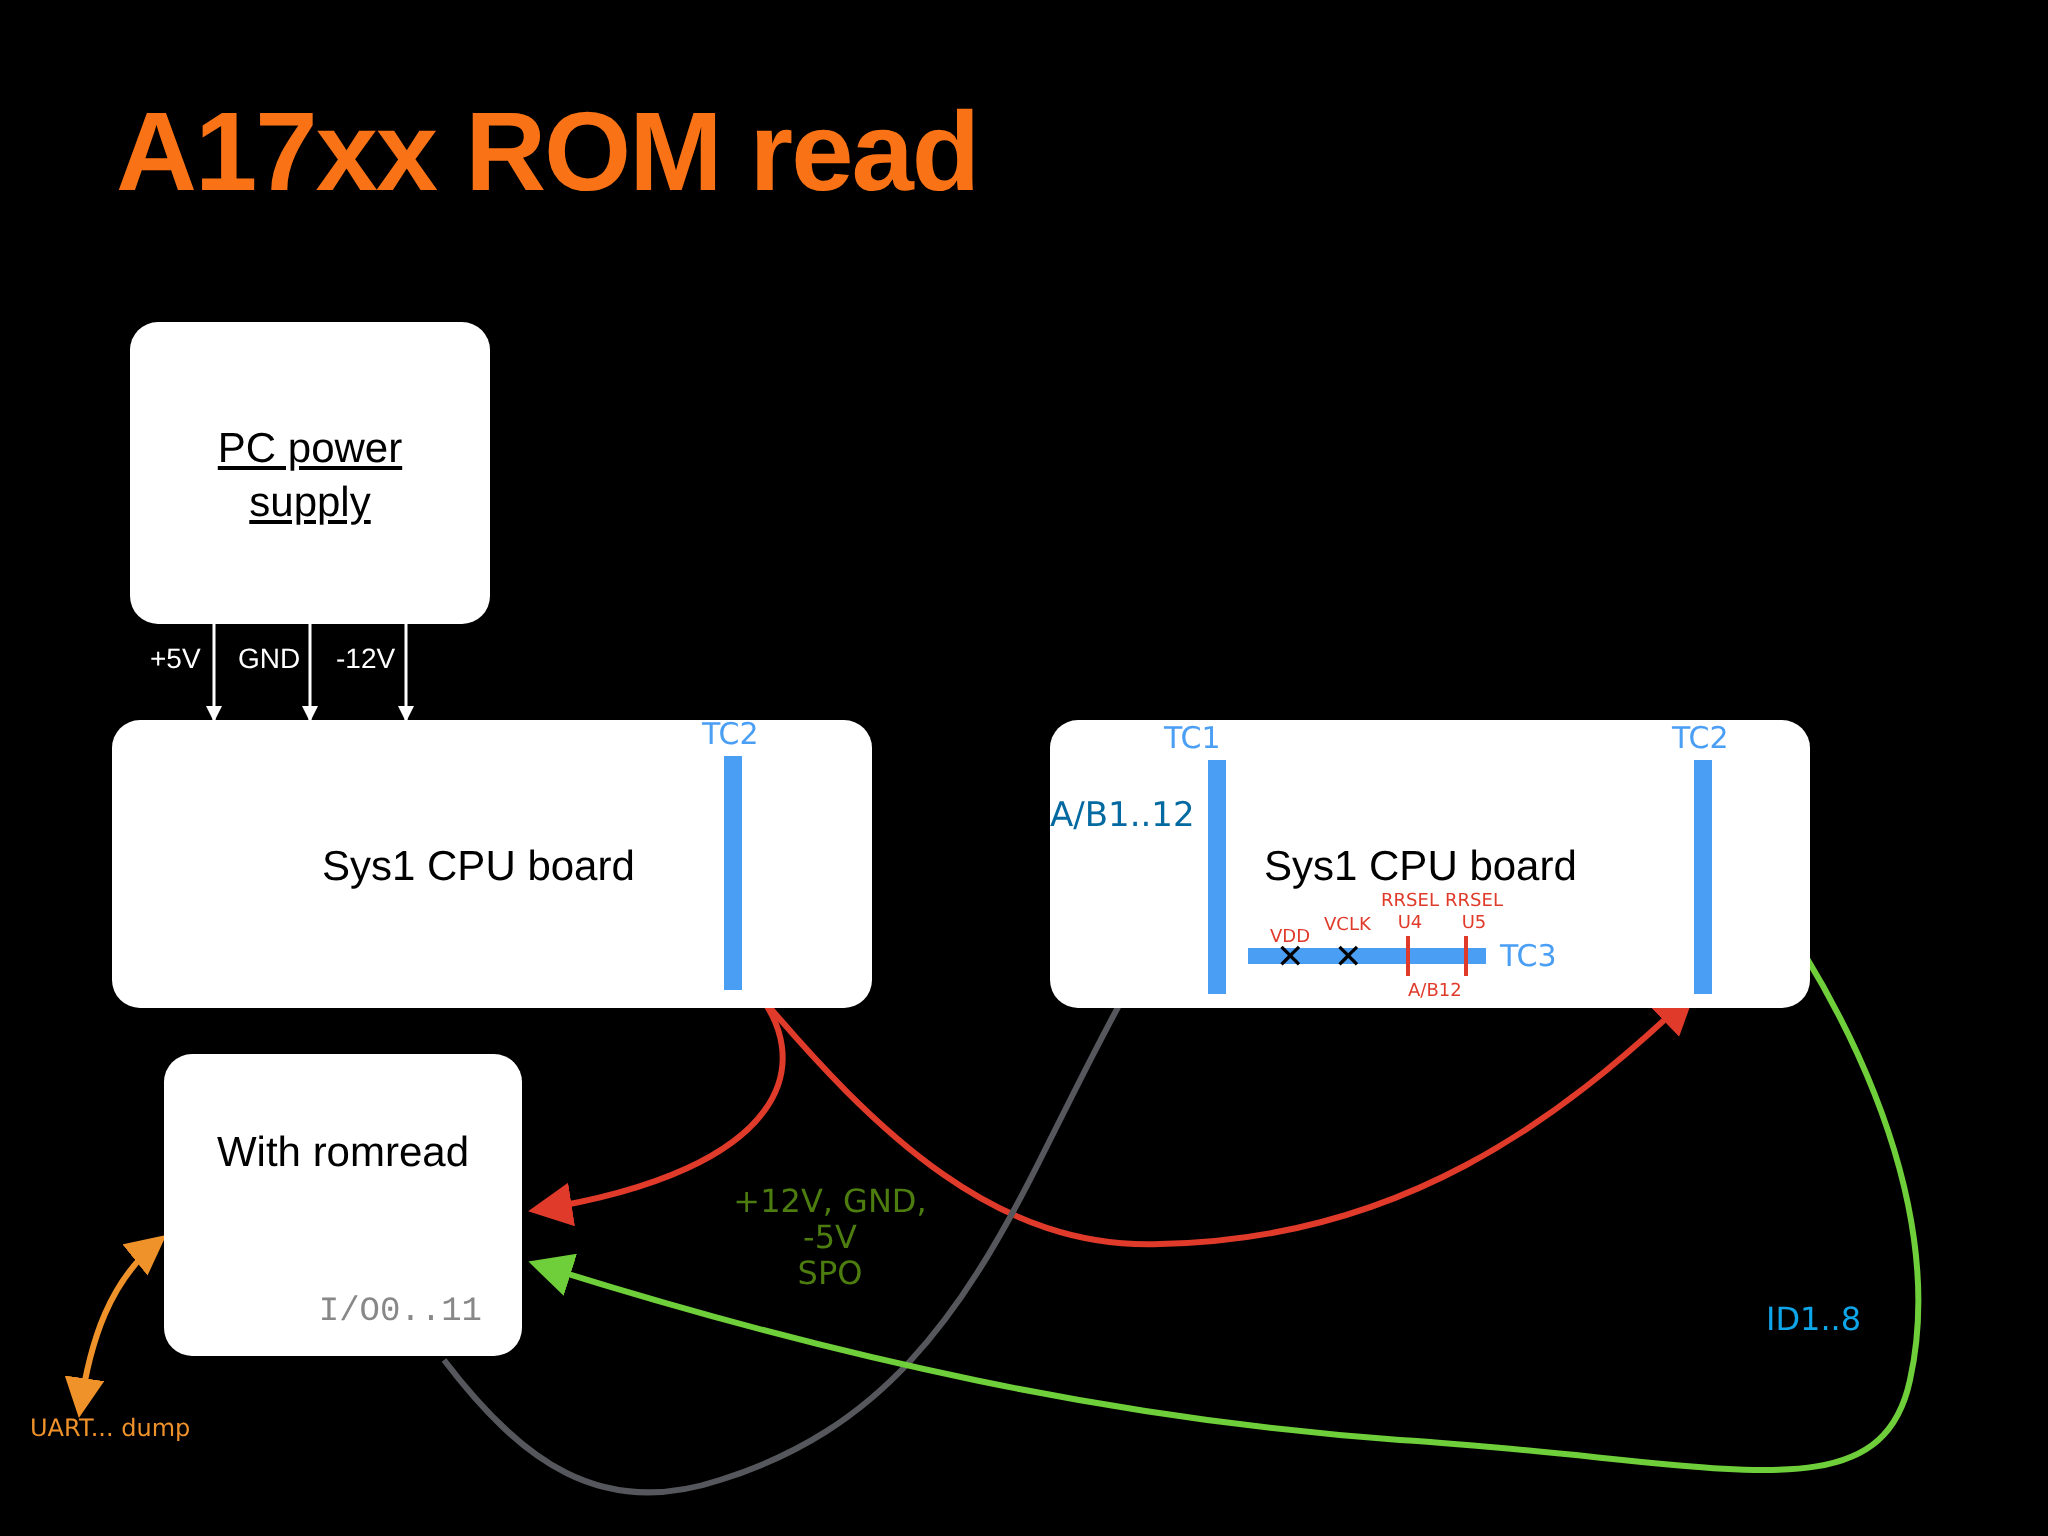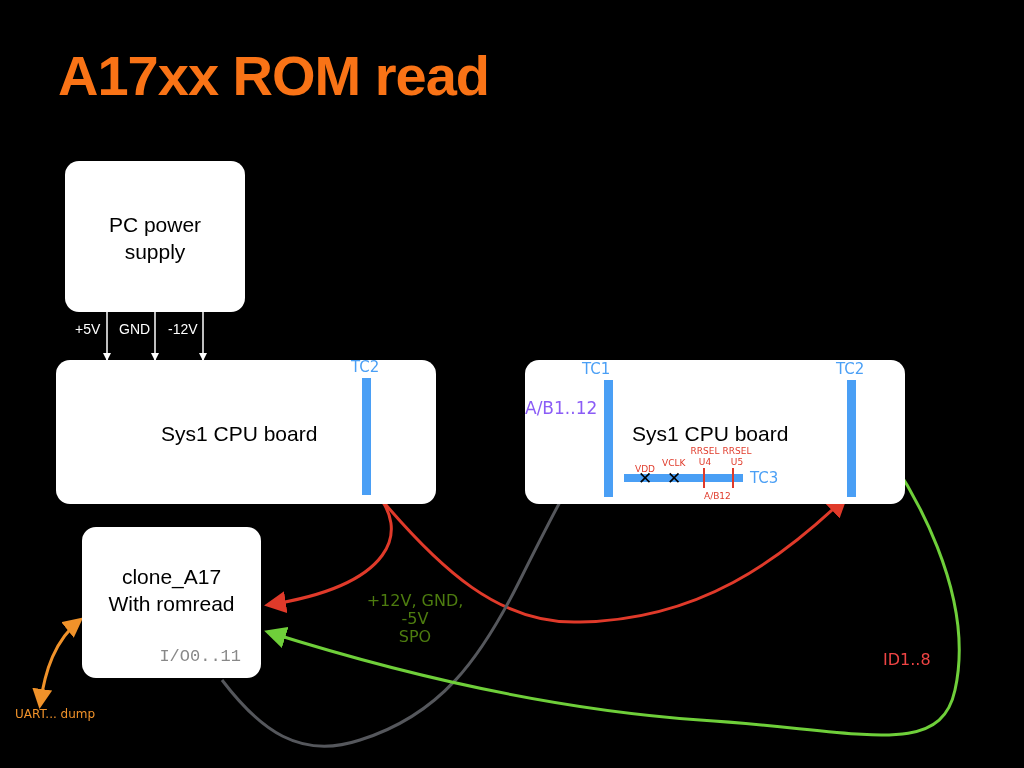--- a/index.html
+++ b/index.html
@@ -50,21 +50,21 @@
   <path d="M375,492 C440,570 500,625 580,622 C700,620 780,560 845,498" stroke="#e03a2a" stroke-width="3" fill="none" marker-end="url(#arrR)"></path>
 
   <path d="M222,680 C260,730 300,760 360,740 C440,715 480,660 520,580 C560,500 580,460 610,428" stroke="#55575c" stroke-width="3" fill="none" marker-end="url(#arrK)"></path>
 
   <path d="M858,415 C920,490 975,600 955,690 C940,760 860,730 700,720 C560,710 420,680 268,632" stroke="#6fcf3a" stroke-width="3" fill="none" marker-end="url(#arrG)"></path>
 
   <path d="M40,705 C45,670 55,640 80,620" stroke="#f0922a" stroke-width="3" fill="none" marker-end="url(#arrO)" marker-start="url(#arrOs)"></path>
 </svg>
 
 <div class="box" style="left:65px;top:161px;width:180px;height:151px;">
-  <div class="box-label" style="left:0;right:0;top:50px;">
+  <div class="box-label" style="left:0;right:0;top:50px;text-decoration:underline;">
     <div>PC power</div>
     <div>supply</div>
   </div>
 </div>
 <span class="pwr" style="left:75px;top:321px;">+5V</span>
 <span class="pwr" style="left:119px;top:321px;">GND</span>
 <span class="pwr" style="left:168px;top:321px;">-12V</span>
 
 <div class="box" style="left:56px;top:360px;width:380px;height:144px;">
   <div class="box-label" style="left:105px;top:60px;text-align:left;">Sys1 CPU board</div>
@@ -72,21 +72,21 @@
 <span class="tc" style="left:351px;top:358px;">TC2</span>
 <div class="bar" style="left:362px;top:378px;width:9px;height:117px;"></div>
 
 <div class="box" style="left:525px;top:360px;width:380px;height:144px;">
   <div class="box-label" style="left:107px;top:60px;text-align:left;">Sys1 CPU board</div>
 </div>
 <span class="tc" style="left:582px;top:360px;">TC1</span>
 <div class="bar" style="left:604px;top:380px;width:9px;height:117px;"></div>
 <span class="tc" style="left:836px;top:360px;">TC2</span>
 <div class="bar" style="left:847px;top:380px;width:9px;height:117px;"></div>
-<span class="grey" style="left:525px;top:398px;color:#8b5cf6;">A/B1..12</span>
+<span class="grey" style="left:525px;top:398px;color:#0369a1;">A/B1..12</span>
 
 <div class="bar" style="left:624px;top:474px;width:119px;height:8px;"></div>
 <span class="tc" style="left:750px;top:469px;">TC3</span>
 <span style="position:absolute;left:638px;top:468px;font-size:17px;color:#000;">✕</span>
 <span style="position:absolute;left:667px;top:468px;font-size:17px;color:#000;">✕</span>
 <div style="position:absolute;left:703px;top:468px;width:2px;height:20px;background:#e03a2a;"></div>
 <div style="position:absolute;left:732px;top:468px;width:2px;height:20px;background:#e03a2a;"></div>
 <span class="rlab" style="left:635px;top:464px;">VDD</span>
 <span class="rlab" style="left:662px;top:458px;">VCLK</span>
 <div class="rlab" style="left:689px;top:446px;width:32px;">
@@ -94,24 +94,23 @@
   <div>U4</div>
 </div>
 <div class="rlab" style="left:720px;top:446px;width:34px;">
   <div>RRSEL</div>
   <div>U5</div>
 </div>
 <span class="rlab" style="left:704px;top:491px;">A/B12</span>
 
 <div class="box" style="left:82px;top:527px;width:179px;height:151px;">
   <div class="box-label" style="left:0;right:0;top:36px;">
-    <div>clone_A17</div>
     <div>With romread</div>
   </div>
   <span class="grey" style="right:20px;top:120px;color:#888;font-family:Liberation Mono, monospace;">I/O0..11</span>
 </div>
 
 <div style="position:absolute;left:365px;top:592px;width:100px;color:#4d7c0f;font-size:16px;font-family:'DejaVu Sans',sans-serif;text-align:center;line-height:18px;">
   <div>+12V, GND, -5V</div>
   <div>SPO</div>
 </div>
-<span style="position:absolute;left:883px;top:650px;color:#ef4444;font-size:16px;font-family:'DejaVu Sans',sans-serif;text-align:right;">ID1..8</span>
+<span style="position:absolute;left:883px;top:650px;color:#0ea5e9;font-size:16px;font-family:'DejaVu Sans',sans-serif;text-align:right;">ID1..8</span>
 <span style="position:absolute;left:15px;top:707px;color:#f0922a;font-size:12px;font-family:'DejaVu Sans',sans-serif;">UART... dump</span>
 
 </body></html>

